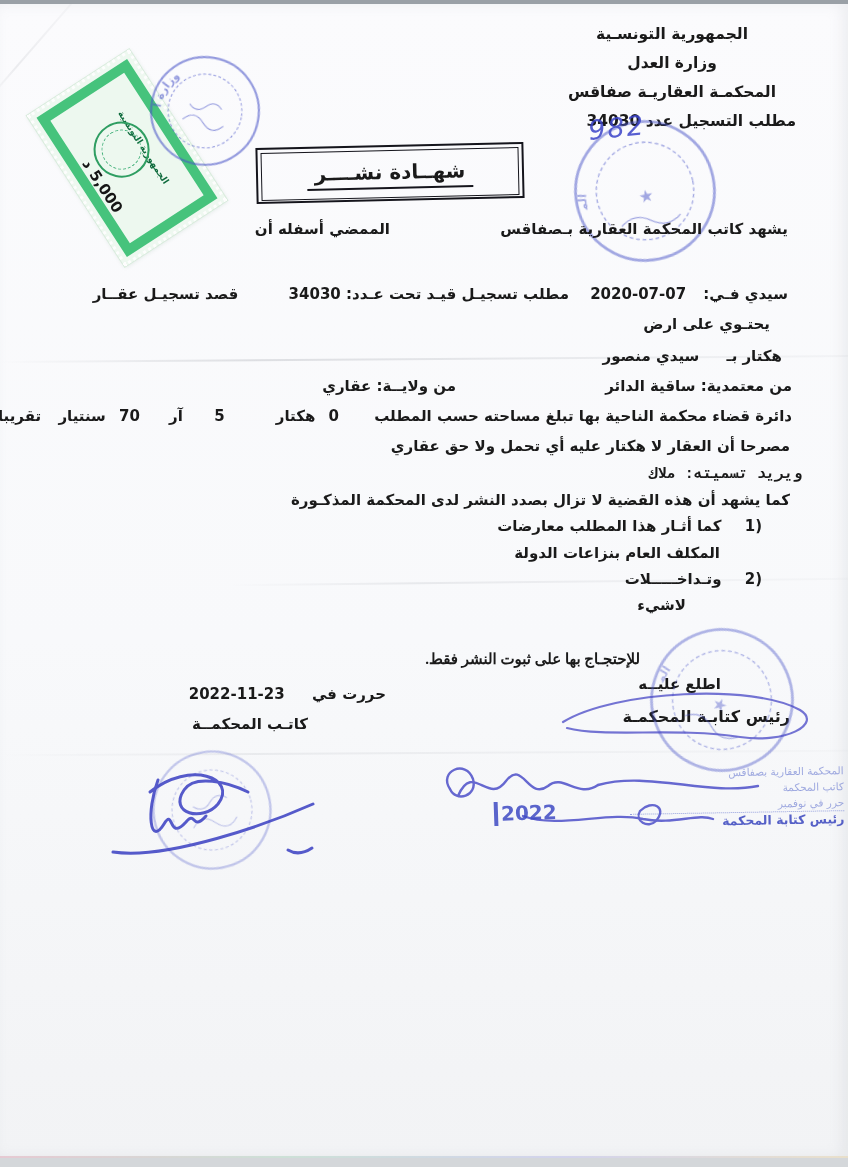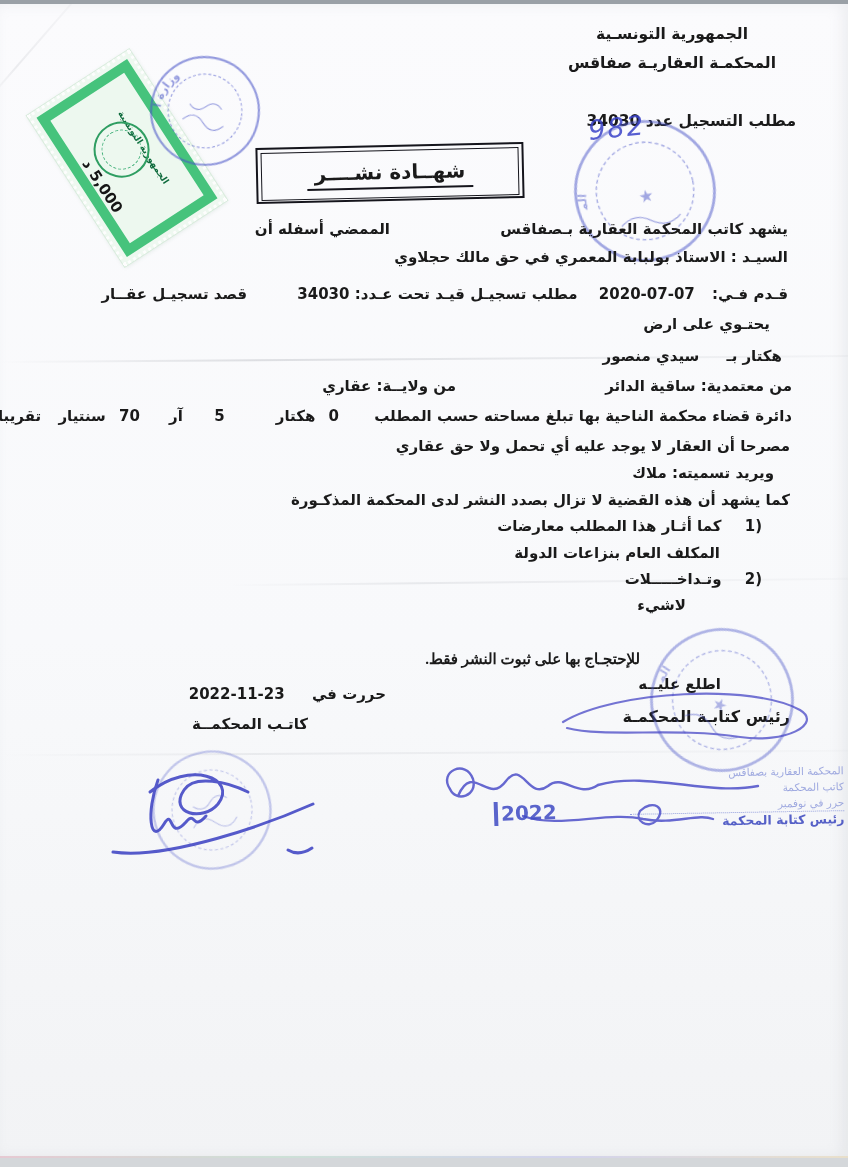--- a/index.html
+++ b/index.html
@@ -59,20 +59,21 @@
 <div class="scan">
   <div class="paper">
 
     <div class="crease" style="top:354px;left:0;width:848px;transform:rotate(-0.4deg);"></div>
     <div class="crease" style="top:577px;left:230px;width:618px;transform:rotate(-0.6deg);opacity:.6;"></div>
     <div class="crease" style="top:748px;left:0;width:848px;transform:rotate(-0.3deg);opacity:.5;"></div>
     <div class="crease" style="top:94px;left:-12px;width:140px;transform:rotate(-49deg);transform-origin:left top;opacity:.55;"></div>
 
     <div class="hdr">
       <div>الجمهورية التونسـية</div>
+      <div>وزارة العدل</div>
       <div>المحكمـة العقاريـة صفاقس</div>
     </div>
     <div class="line" style="top:108px;right:52px;font-size:15.5px;">مطلب التسجيل عدد 34030</div>
 
     <div class="note982">982</div>
 
     <div class="gstamp">
       <div class="gband"></div>
       <div class="gcountry">الجمهورية التونسية</div>
       <div class="gemblem"></div>
@@ -104,24 +105,23 @@
     <div class="titlebox">
       <div class="inner">
         <span class="t">شهــادة نشــــر</span>
       </div>
     </div>
 
     <div class="line" style="top:216px;right:60px;">
       <span>يشهد كاتب المحكمة العقارية  بـصفاقس</span>
       <span class="g105">الممضي أسفله أن</span>
     </div>
-    <div class="line" style="top:244px;right:60px;">السيـد : الاستاذ بولبابة المعمري في حق مالك حجلاوي</div>
 
     <div class="line" style="top:281px;right:60px;">
-      <span>قـدم فـي:</span>
+      <span>سيدي فـي:</span>
       <span class="ltr g12">2020-07-07</span>
       <span class="g16">مطلب تسجيـل قيـد تحت عـدد: 34030</span>
       <span class="g45">قصد تسجيـل عقــار</span>
     </div>
     <div class="line" style="top:311px;right:78px;">يحتـوي على  ارض</div>
 
     <div class="line" style="top:343px;right:66px;">
       <span>هكتار بـ</span>
       <span class="g22">سيدي منصور</span>
     </div>
@@ -131,22 +131,22 @@
     <div class="line" style="top:403px;right:56px;">
       <span>دائرة قضاء محكمة الناحية بها تبلغ مساحته حسب المطلب</span>
       <span class="g30">0</span>
       <span class="g8">هكتار</span>
       <span class="g46">5</span>
       <span class="g26">آر</span>
       <span class="g24">70</span>
       <span class="g8">سنتيار</span>
       <span class="g12">تقريبا</span>
     </div>
-    <div class="line" style="top:433px;right:58px;">مصرحا أن العقار لا يوجد عليه أي تحمل ولا حق عقاري</div>
-    <div class="line" style="top:460px;right:74px;">ويريد تسميته: ملاك</div>
+    <div class="line" style="top:433px;right:58px;">مصرحا أن العقار لا هكتار عليه أي تحمل ولا حق عقاري</div>
+    <div class="line" style="top:460px;right:46px;font-family:Liberation Mono, monospace;">ويريد تسميته: ملاك</div>
     <div class="line" style="top:487px;right:58px;">كما يشهد أن هذه القضية لا تزال بصدد النشر لدى المحكمة المذكـورة</div>
 
     <div class="line" style="top:513px;right:86px;">
       <span class="ltr">1)</span>
       <span class="g18">كما أثـار هذا المطلب معارضات</span>
     </div>
     <div class="line" style="top:540px;right:128px;">المكلف العام بنزاعات الدولة</div>
     <div class="line" style="top:566px;right:86px;">
       <span class="ltr">2)</span>
       <span class="g18">وتـداخـــــلات</span>

